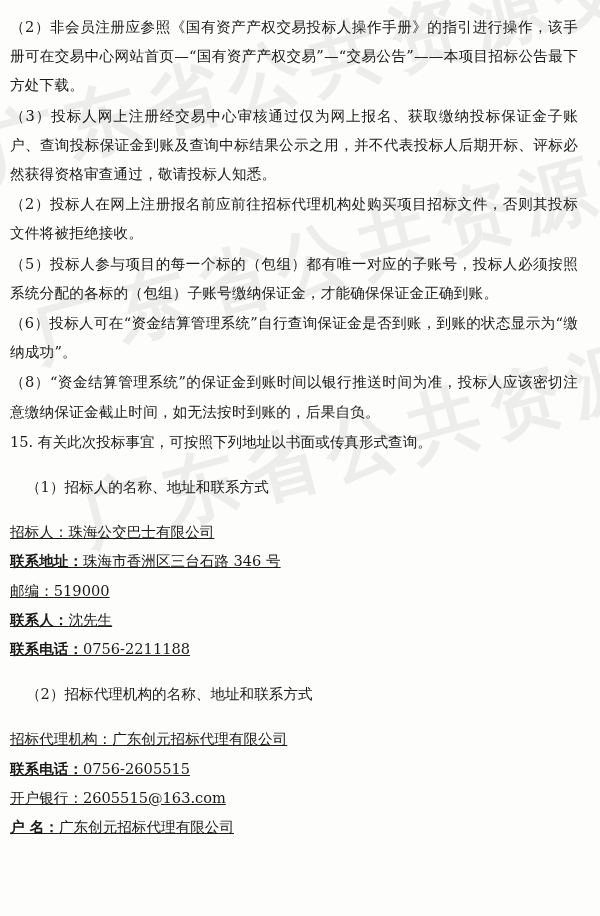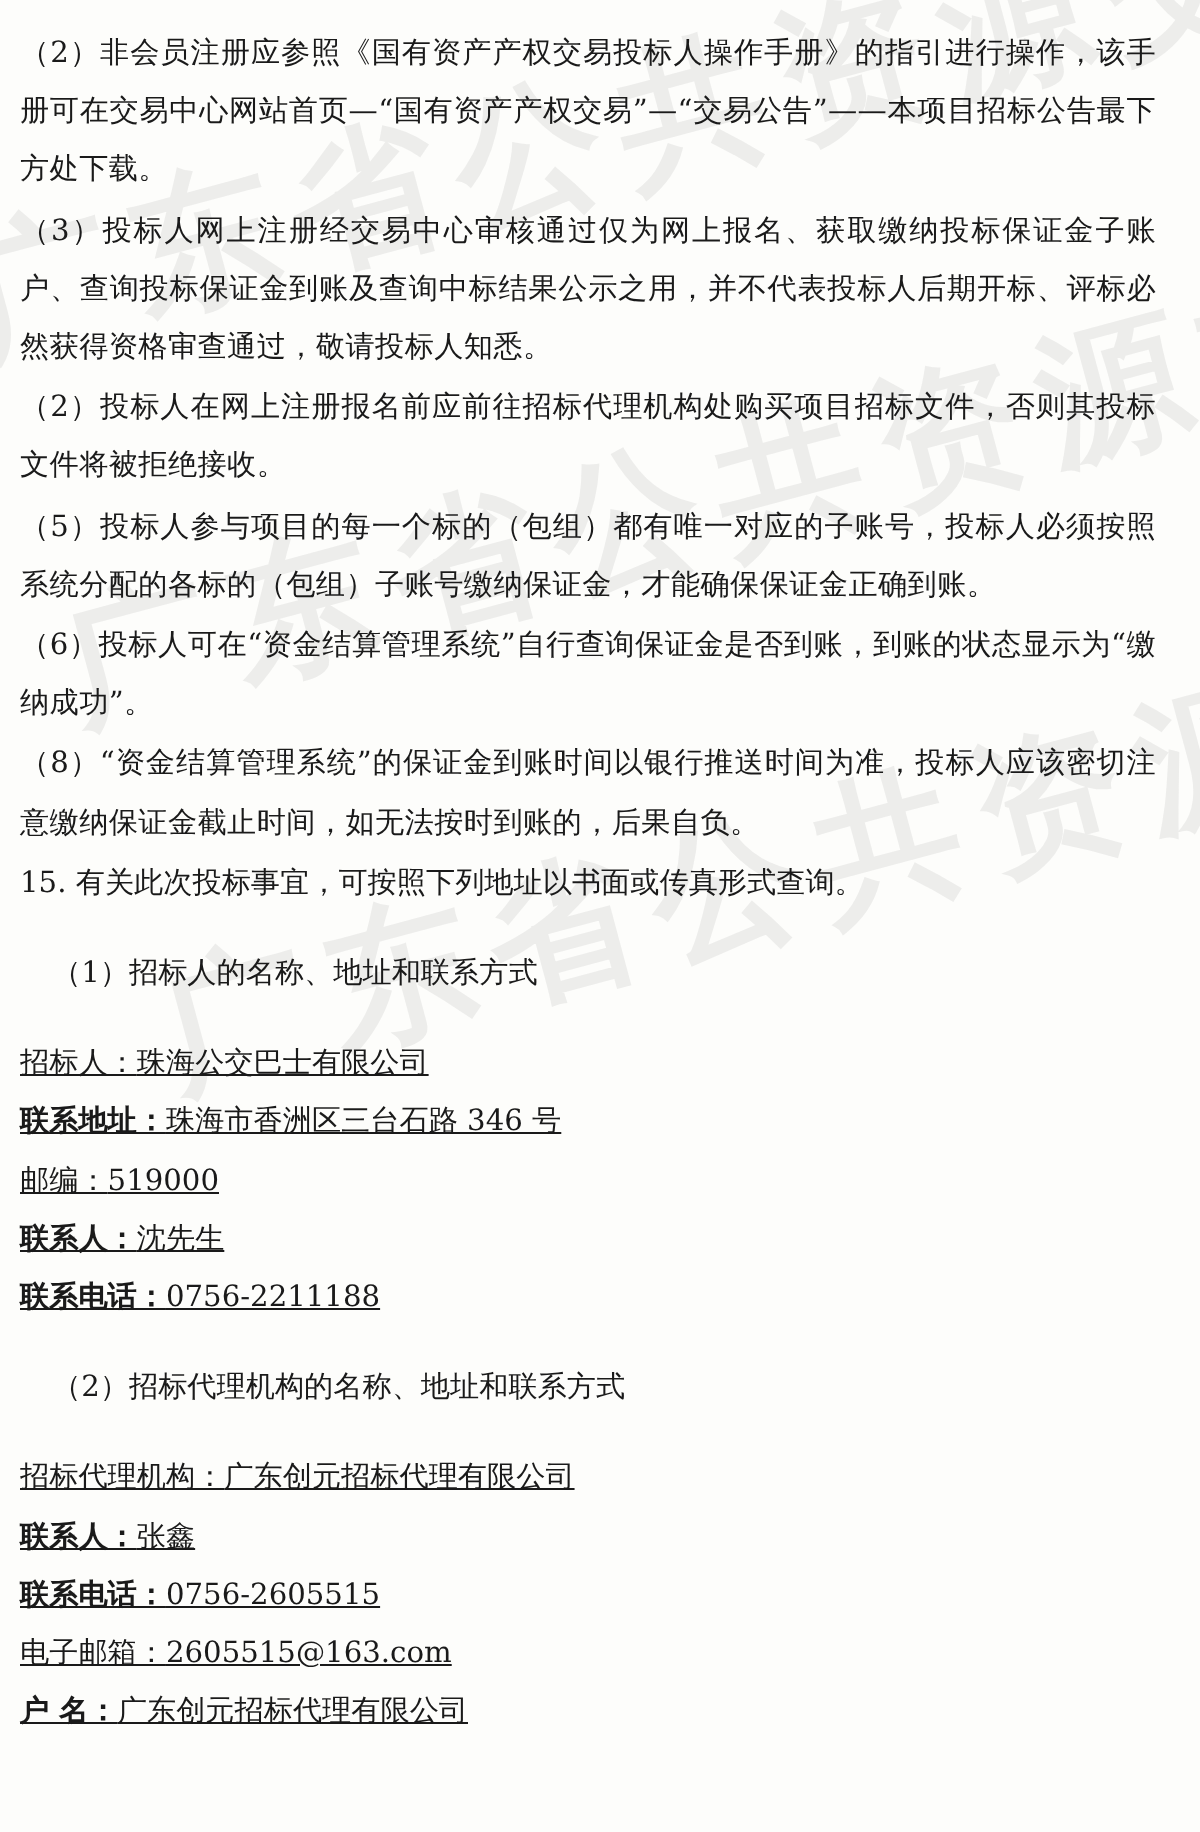--- a/index.html
+++ b/index.html
@@ -112,23 +112,22 @@
 
     <p class="info-line"><span class="label-b">联系人：</span><span>沈先生</span></p>
 
     <p class="info-line"><span class="label-b">联系电话：</span><span>0756-2211188</span></p>
 
     <p class="hang">（2）招标代理机构的名称、地址和联系方式</p>
 
     <p class="info-line"><span>招标代理机构：</span><span>广东创元招标代理有限公司</span></p>
 
 
-    <p class="info-line"><span class="label-b">联系人：</span><span>张鑫</span></p>
 
     <p class="info-line"><span class="label-b">联系电话：</span><span>0756-2605515</span></p>
 
-    <p class="info-line"><span>电子邮箱：</span><span>2605515@163.com</span></p>
+    <p class="info-line"><span>开户银行：</span><span>2605515@163.com</span></p>
 
 
     <p class="info-line"><span class="label-b">户 名：</span><span>广东创元招标代理有限公司</span></p>
 
   </div>
 </div>
 
 </body></html>

